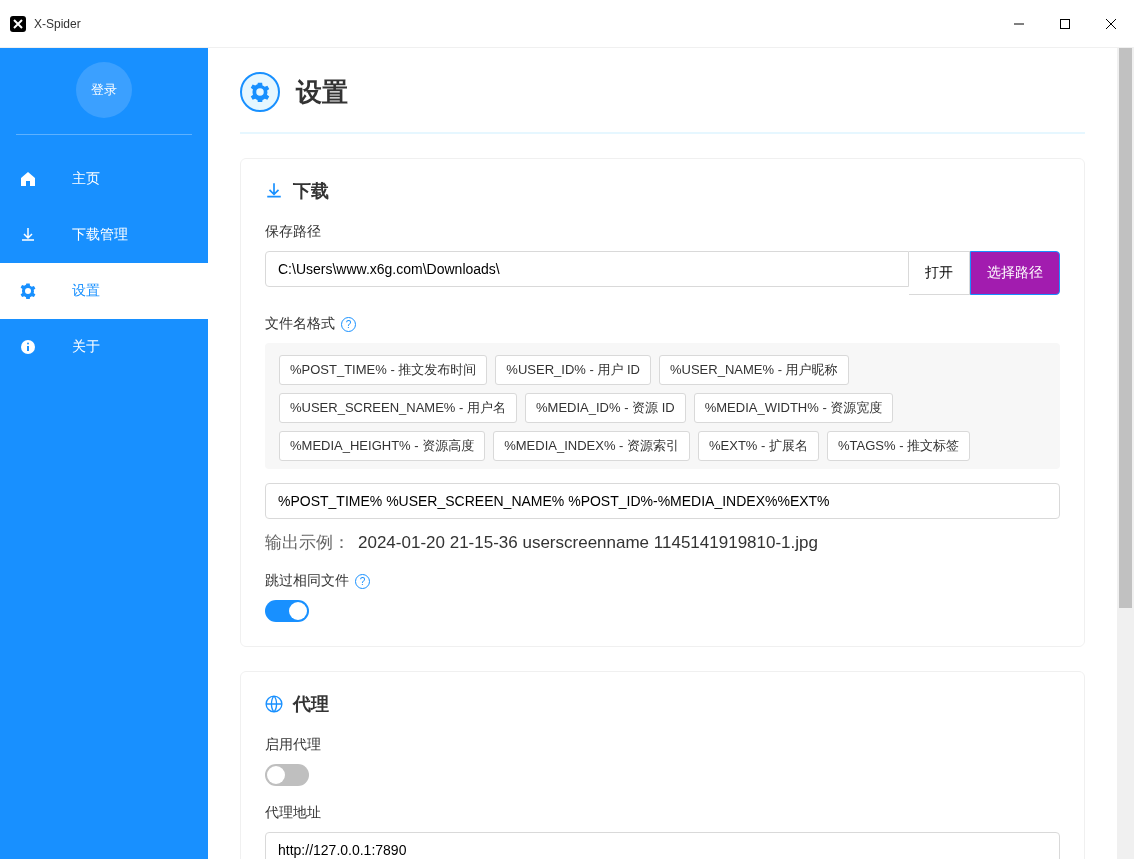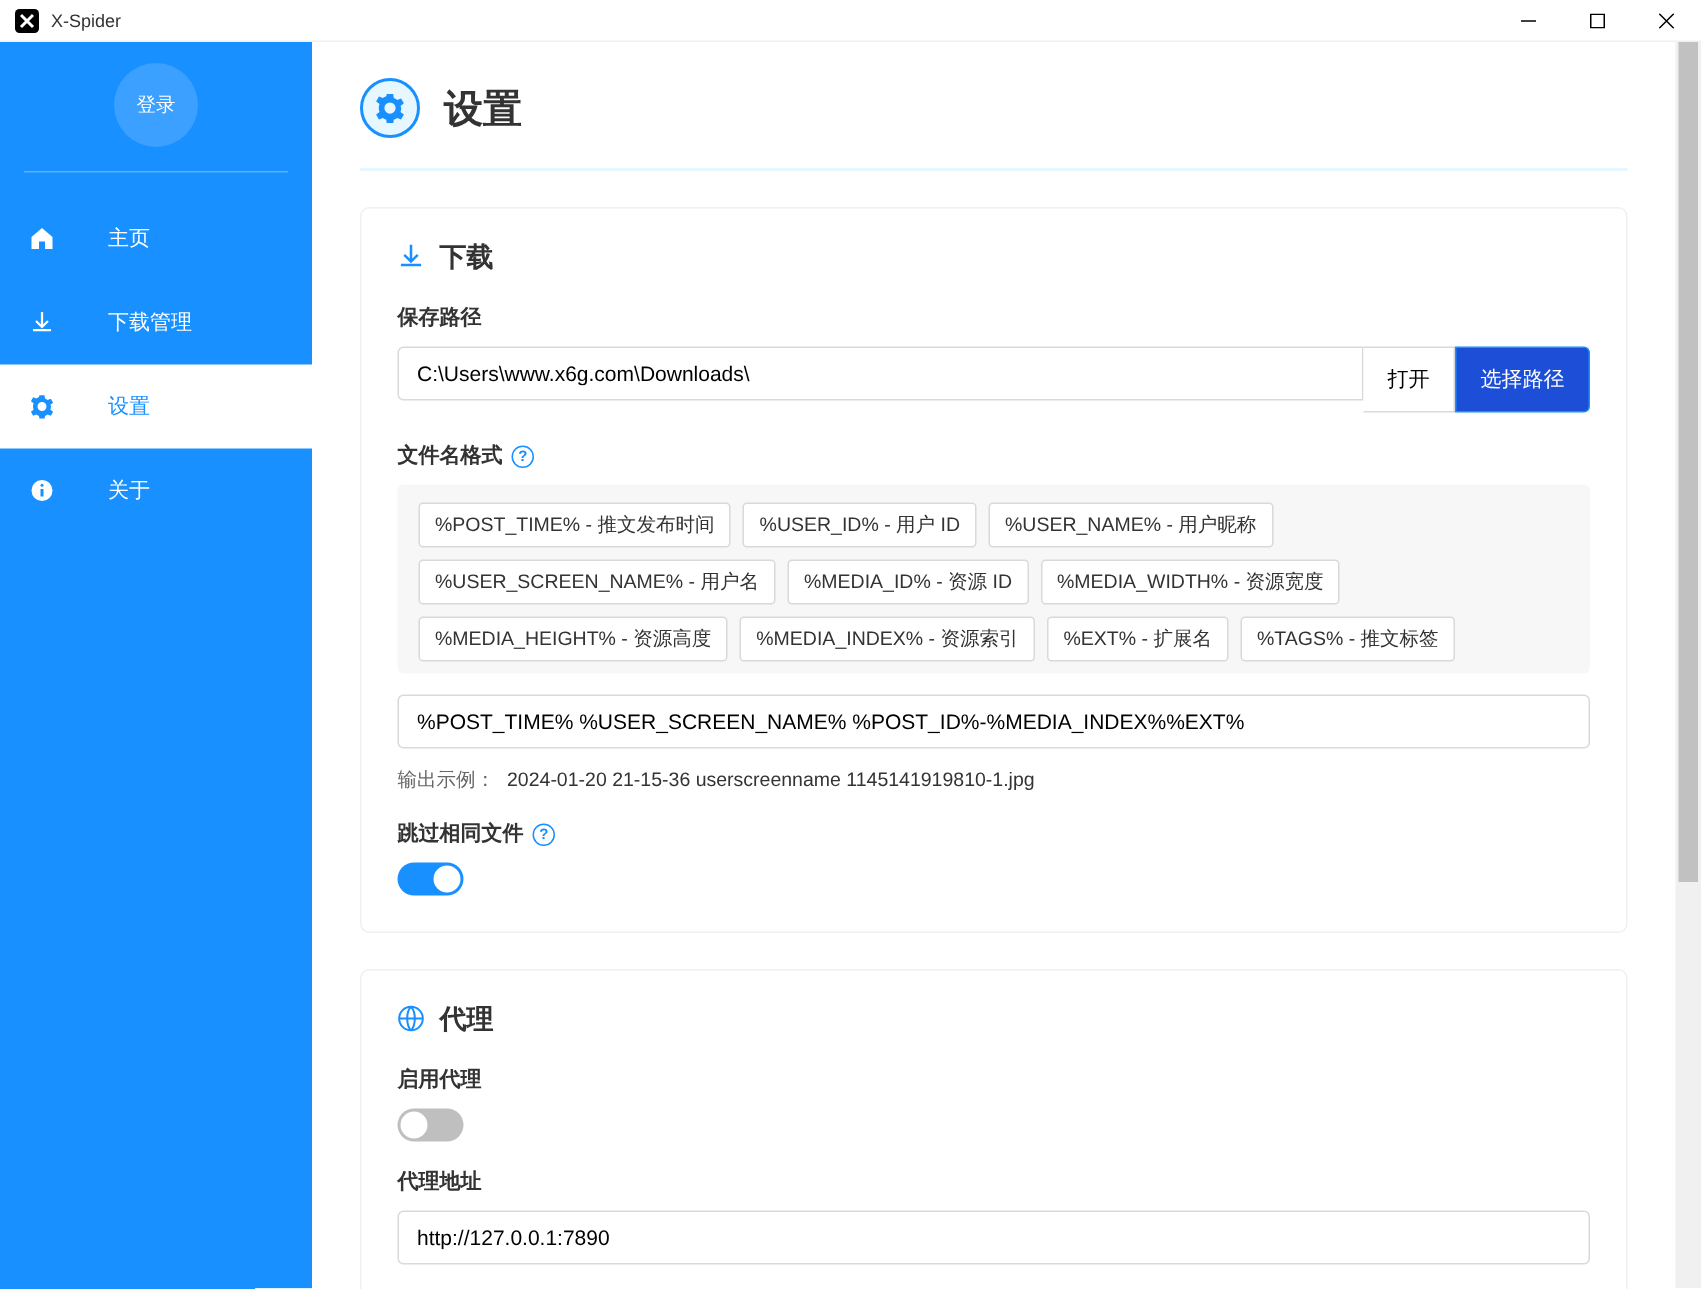--- a/index.html
+++ b/index.html
@@ -1,18 +1,18 @@
 <!DOCTYPE html>
 <html><head>
 <meta charset="utf-8">
 <style>
 * { margin: 0; padding: 0; box-sizing: border-box; }
 body { font-family: "Microsoft YaHei", "PingFang SC", sans-serif; font-size: 14px; color: #333; overflow: hidden; }
 .window { width: 1134px; height: 859px; background: #fff; display: flex; flex-direction: column; }
-.titlebar { height: 28px; display: flex; align-items: center; padding: 0 0 0 10px; background: #fff; border-bottom: 1px solid #f0f0f0; }
+.titlebar { height: 48px; display: flex; align-items: center; padding: 0 0 0 10px; background: #fff; border-bottom: 1px solid #f0f0f0; }
 .titlebar-icon { width: 16px; height: 16px; background: #000; border-radius: 3px; display: flex; align-items: center; justify-content: center; margin-right: 8px; }
 .titlebar-icon svg { width: 10px; height: 10px; }
 .titlebar-title { font-size: 12px; flex: 1; }
 .titlebar-controls { display: flex; }
 .titlebar-btn { width: 46px; height: 32px; display: flex; align-items: center; justify-content: center; cursor: pointer; }
 .body-row { flex: 1; display: flex; overflow: hidden; }
 .sidebar { width: 208px; background: #1890ff; display: flex; flex-direction: column; }
 .login-wrap { padding: 14px 0 16px; display: flex; justify-content: center; }
 .login-btn { width: 56px; height: 56px; border-radius: 50%; background: #3ba0ff; color: #fff; display: flex; align-items: center; justify-content: center; font-size: 13px; cursor: pointer; }
 .sidebar-divider { height: 1px; background: rgba(255,255,255,0.3); margin: 0 16px 8px; }
@@ -25,33 +25,33 @@
 .main-scroll { flex: 1; overflow-y: auto; padding: 24px 32px; }
 .scrollbar { width: 17px; background: #f0f0f0; position: relative; }
 .scrollbar-thumb { position: absolute; top: 0; left: 2px; right: 2px; height: 560px; background: #c1c1c1; }
 .page-header { display: flex; align-items: center; padding-bottom: 20px; border-bottom: 2px solid #e6f7ff; margin-bottom: 24px; }
 .page-icon { width: 40px; height: 40px; border-radius: 50%; border: 2px solid #1890ff; display: flex; align-items: center; justify-content: center; margin-right: 16px; background: #e6f7ff; }
 .page-title { font-size: 26px; font-weight: 600; }
 .card { border: 1px solid #f0f0f0; border-radius: 6px; padding: 20px 24px 24px; margin-bottom: 24px; }
 .card-header { display: flex; align-items: center; margin-bottom: 20px; }
 .card-icon { width: 18px; height: 18px; margin-right: 10px; display: flex; align-items: center; justify-content: center; color: #1890ff; }
 .card-title { font-size: 18px; font-weight: 600; }
-.field-label { font-size: 14px; font-weight: 700; margin-bottom: 10px; display: flex; align-items: center; }
+.field-label { font-size: 14px; font-weight: 400; margin-bottom: 10px; display: flex; align-items: center; }
 .help-icon { width: 15px; height: 15px; border: 1px solid #1890ff; border-radius: 50%; color: #1890ff; font-size: 10px; display: inline-flex; align-items: center; justify-content: center; margin-left: 6px; cursor: pointer; }
 .input-group { display: flex; margin-bottom: 20px; }
 .text-input { flex: 1; height: 36px; border: 1px solid #d9d9d9; border-radius: 4px 0 0 4px; padding: 12px 12px; font-size: 14px; outline: none; font-family: inherit; }
 .text-input.solo { border-radius: 4px; }
 .btn { height: 44px; padding: 0 16px; border: 1px solid #d9d9d9; background: #fff; cursor: pointer; font-size: 14px; font-family: inherit; }
 .btn.mid { border-left: none; border-radius: 0; }
-.btn.primary { background: #1d4ed8; color: #fff; border-color: #1890ff; border-radius: 0 4px 4px 0; }
+.btn.primary { background: #a21caf; color: #fff; border-color: #1890ff; border-radius: 0 4px 4px 0; }
 .vars-box { background: #f7f7f7; border-radius: 4px; padding: 12px 14px 8px; margin-bottom: 14px; }
 .vars-label { font-size: 13px; font-weight: 600; margin-bottom: 10px; }
 .tags { display: flex; flex-wrap: wrap; gap: 8px; }
 .tag { border: 1px solid #d9d9d9; background: #fff; border-radius: 3px; padding: 5px 10px; font-size: 13px; cursor: pointer; }
-.example-line { font-size: 13px; color: #333; margin-top: 12px; margin-bottom: 18px; }
+.example-line { font-size: 17px; color: #333; margin-top: 12px; margin-bottom: 18px; }
 .example-label { color: #666; margin-right: 8px; }
 .toggle { width: 44px; height: 22px; border-radius: 11px; position: relative; cursor: pointer; transition: background 0.2s; }
 .toggle.on { background: #1890ff; }
 .toggle.off { background: #bfbfbf; }
 .toggle-knob { width: 18px; height: 18px; border-radius: 50%; background: #fff; position: absolute; top: 2px; }
 .toggle.on .toggle-knob { right: 2px; }
 .toggle.off .toggle-knob { left: 2px; }
 .section-gap { margin-bottom: 18px; }
 </style>
 </head>

